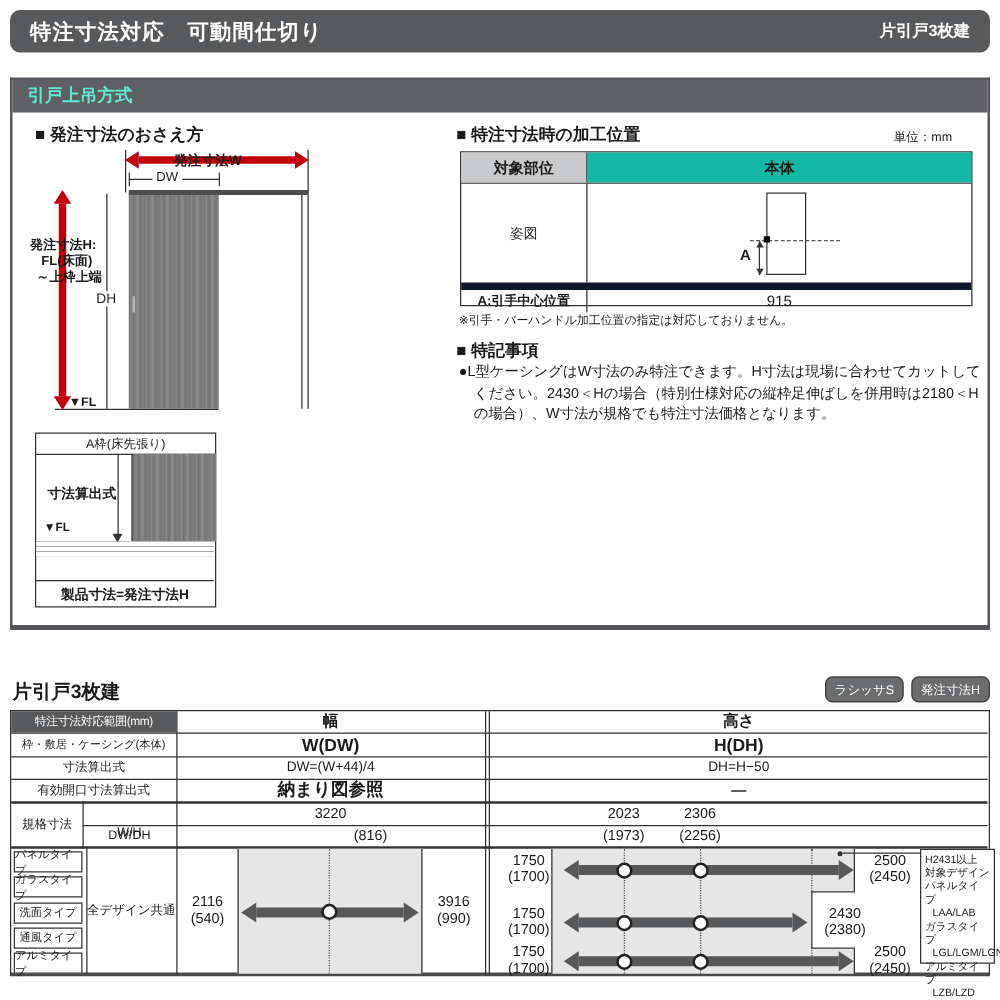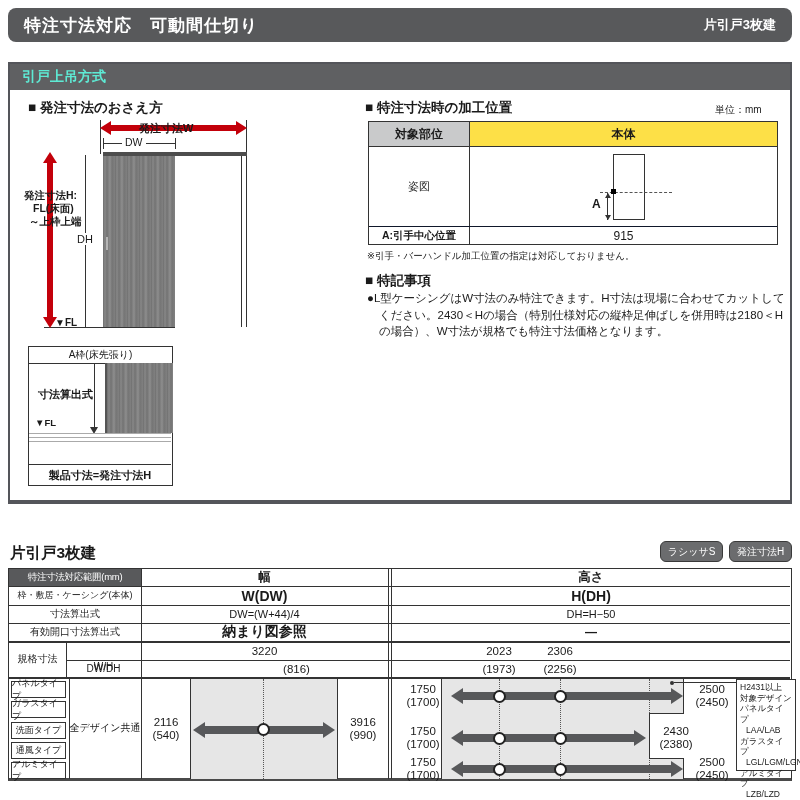--- a/index.html
+++ b/index.html
@@ -81,23 +81,23 @@
   <div class="abs" style="left:0;top:86px;width:142px;height:12px;background:repeating-linear-gradient(180deg,#aaa 0 1px,#fff 1px 4px);"></div>
   <div class="ctr b abs" style="left:0;bottom:0;width:142px;height:20px;border-top:1px solid #333;font-size:11px;">製品寸法=発注寸法H</div>
 </div>
 
 <div class="abs b" style="left:365px;top:99px;font-size:13.5px;">■ 特注寸法時の加工位置</div>
 <div class="abs" style="left:715px;top:103px;font-size:10px;">単位：mm</div>
 
 <div class="abs" style="left:368px;top:121px;width:410px;height:124px;border:1.5px solid #333;box-sizing:border-box;background:#fff;">
   <div style="display:flex;height:24px;border-bottom:1px solid #333;">
     <div class="ctr b" style="width:100px;border-right:1px solid #333;background:#c9cacb;font-size:12px;">対象部位</div>
-    <div class="ctr b" style="flex:1;background:#fde047;font-size:12px;">本体</div>
-  </div>
-  <div style="display:flex;height:79px;border-bottom:1px solid #0f172a;">
+    <div class="ctr b" style="flex:1;background:#14b8a6;font-size:12px;">本体</div>
+  </div>
+  <div style="display:flex;height:79px;border-bottom:6px solid #0f172a;">
     <div class="ctr" style="width:100px;border-right:1px solid #333;font-size:11px;">姿図</div>
     <div style="flex:1;position:relative;">
       <div class="abs" style="left:143px;top:7px;width:32px;height:66px;border:1.5px solid #333;box-sizing:border-box;"></div>
       <div class="abs" style="left:130px;top:45px;width:72px;border-top:1px dashed #555;"></div>
       <div class="abs" style="left:141px;top:42px;width:5px;height:5px;background:#000;"></div>
       <div class="abs" style="left:137px;top:46px;width:1px;height:27px;background:#333;"></div>
       <div class="abs" style="left:134.5px;top:46px;border:3px solid transparent;border-top:none;border-bottom:5px solid #333;"></div>
       <div class="abs" style="left:134.5px;top:68px;border:3px solid transparent;border-bottom:none;border-top:5px solid #333;"></div>
       <div class="abs b" style="left:122px;top:50px;font-size:12px;">A</div>
     </div>

